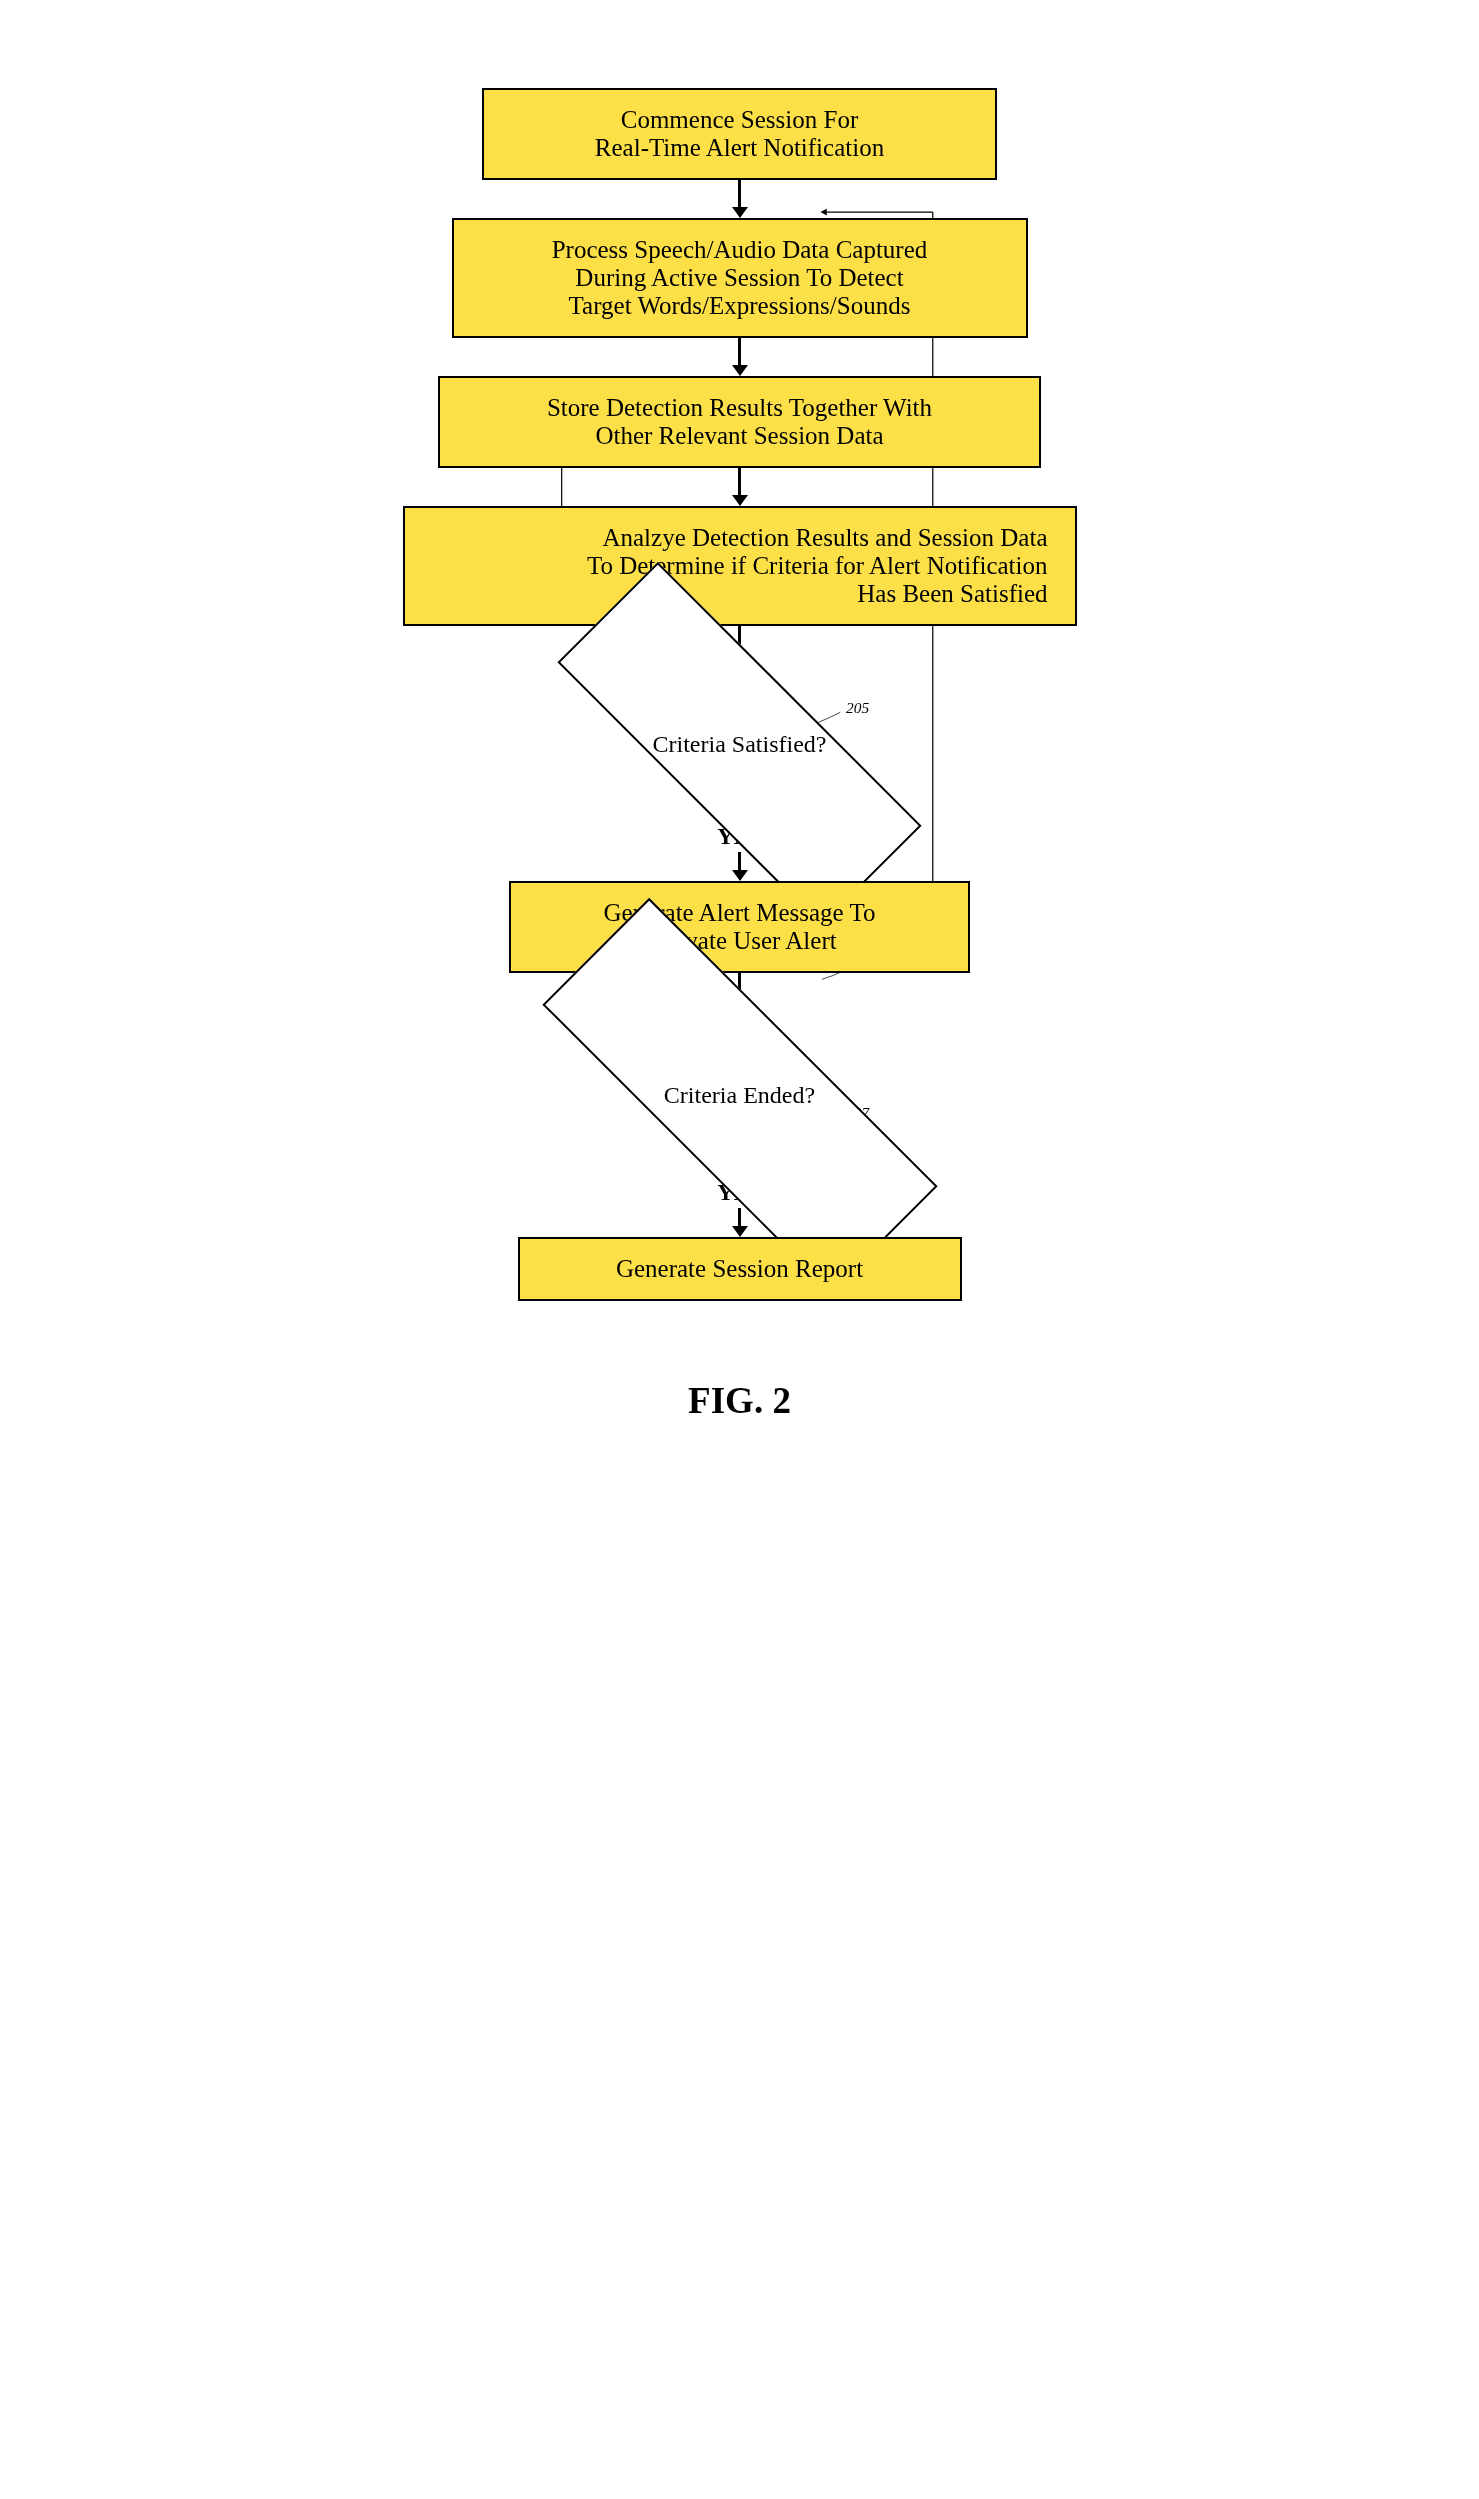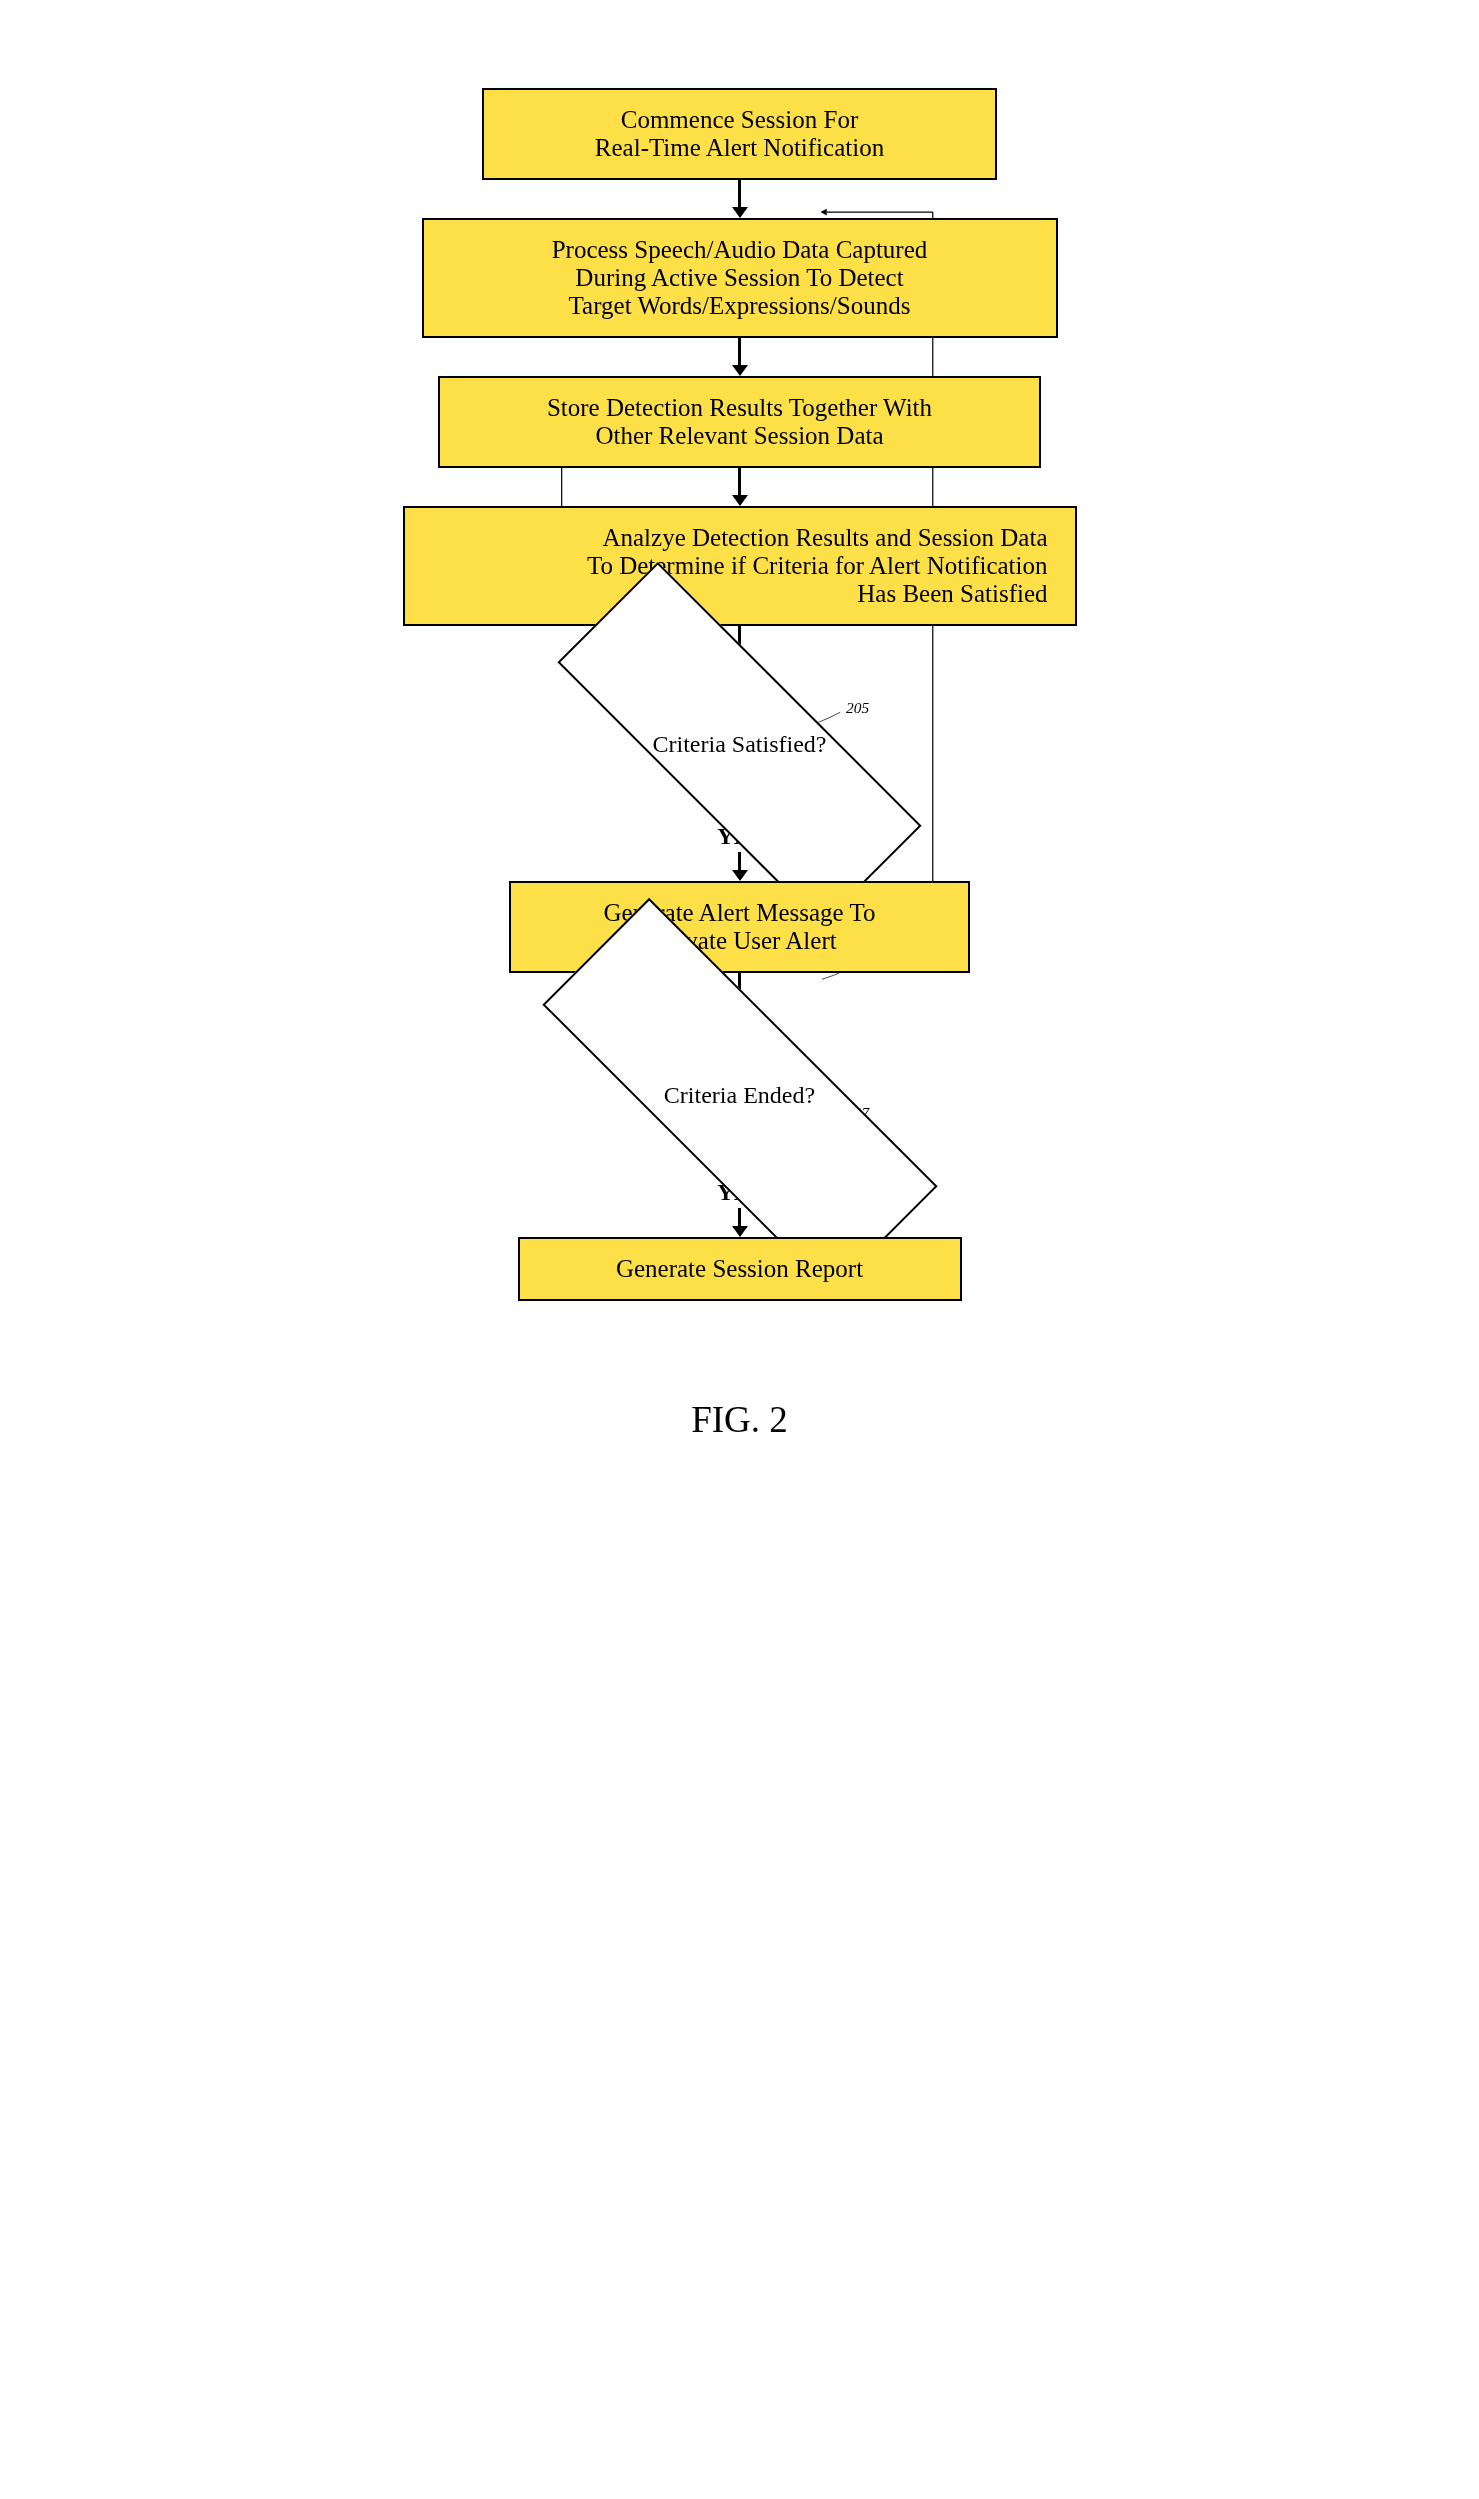--- a/index.html
+++ b/index.html
@@ -61,23 +61,23 @@
     .yes-label {
       font-size: 23px;
       font-weight: bold;
       font-family: 'Times New Roman', Times, serif;
       margin-bottom: 1.8px;
     }
 
     
     .fig-caption {
       font-size: 37px;
-      font-weight: normal;
-      font-family: 'Times New Roman', Times, serif;
-      margin-top: 53px;
+      font-weight: bold;
+      font-family: 'Times New Roman', Times, serif;
+      margin-top: 34px;
       text-align: center;
     }
 
     
     .diagram-svg {
       position: absolute;
       top: 0;
       left: 0;
       width: 100%;
       height: 100%;
@@ -163,21 +163,21 @@
 
   <div class="flow-inner">
 
     <div class="box box-wide" style="margin-top:35px; width:515px;">
       <span>Commence Session For<br>Real-Time Alert Notification</span>
     </div>
 
     <div class="v-line" style="height:27px;"></div>
     <div class="arrowhead-down"></div>
 
-    <div class="box box-wide" style="width:636px; margin-top:0;text-align:center;">
+    <div class="box box-wide" style="width:576px; margin-top:0;text-align:center;">
       <span>Process Speech/Audio Data Captured<br>During Active Session To Detect<br>Target Words/Expressions/Sounds</span>
     </div>
 
     <div class="v-line" style="height:27px;"></div>
     <div class="arrowhead-down"></div>
 
     <div class="box box-wide" style="width:603px;">
       <span>Store Detection Results Together With<br>Other Relevant Session Data</span>
     </div>
 

